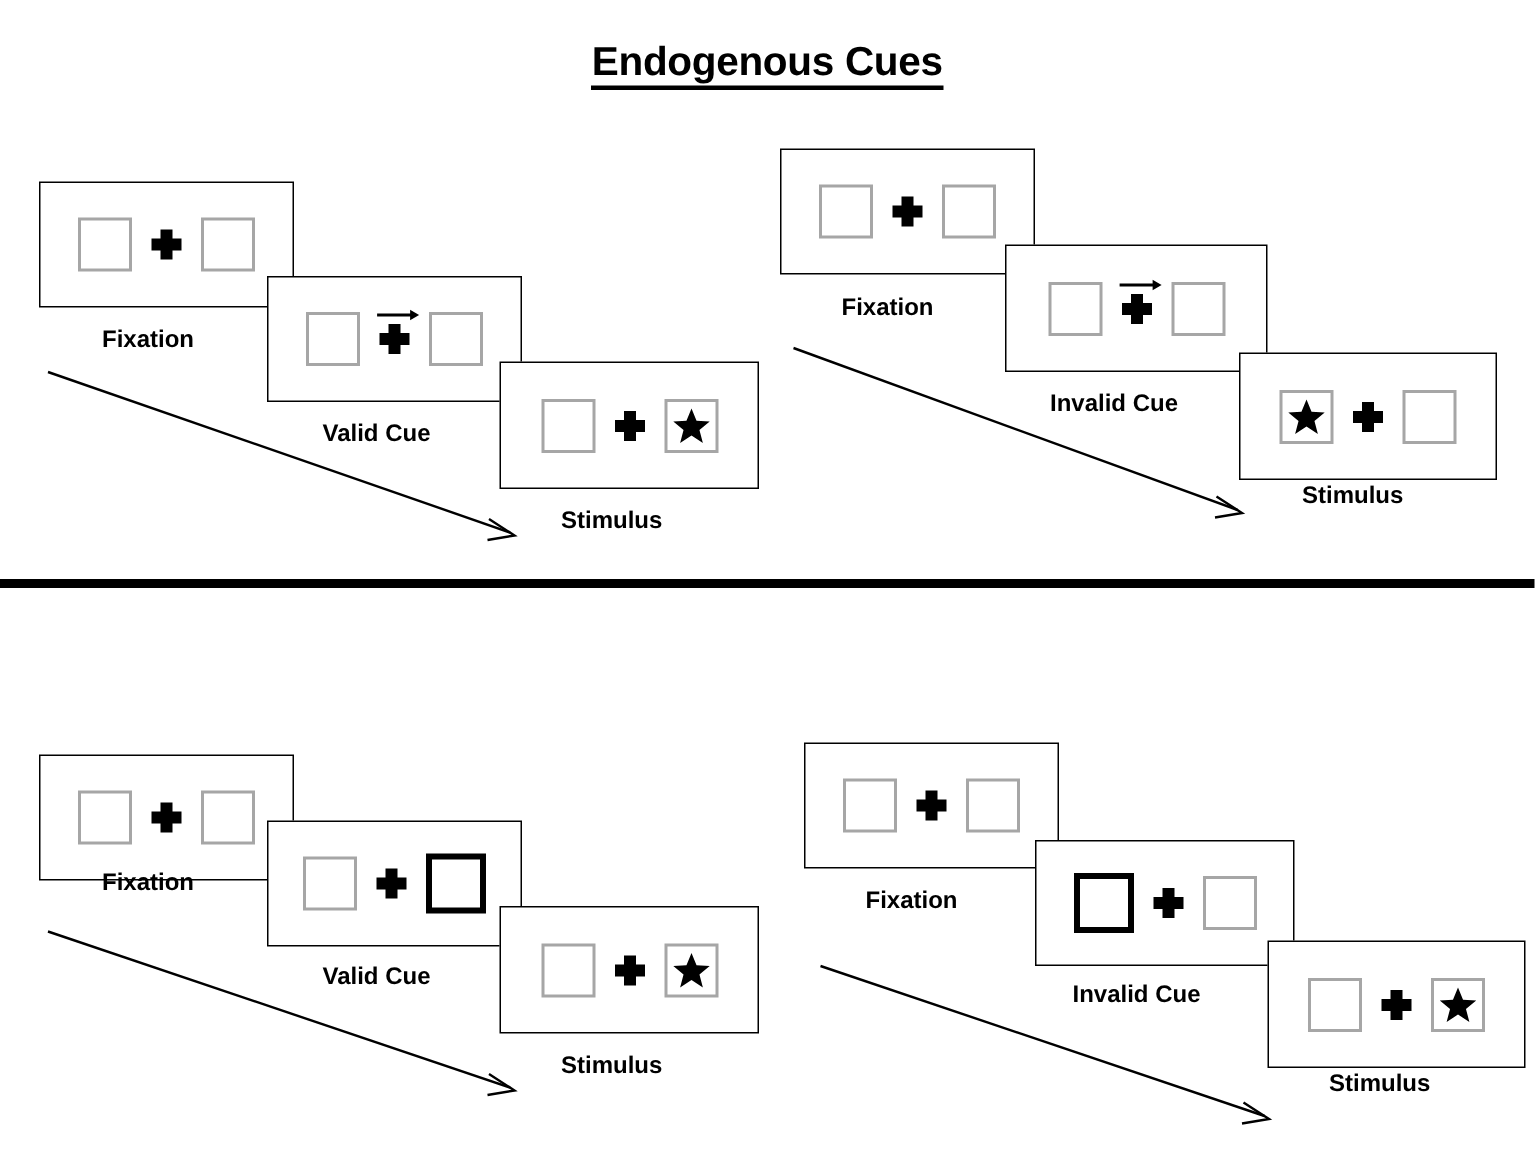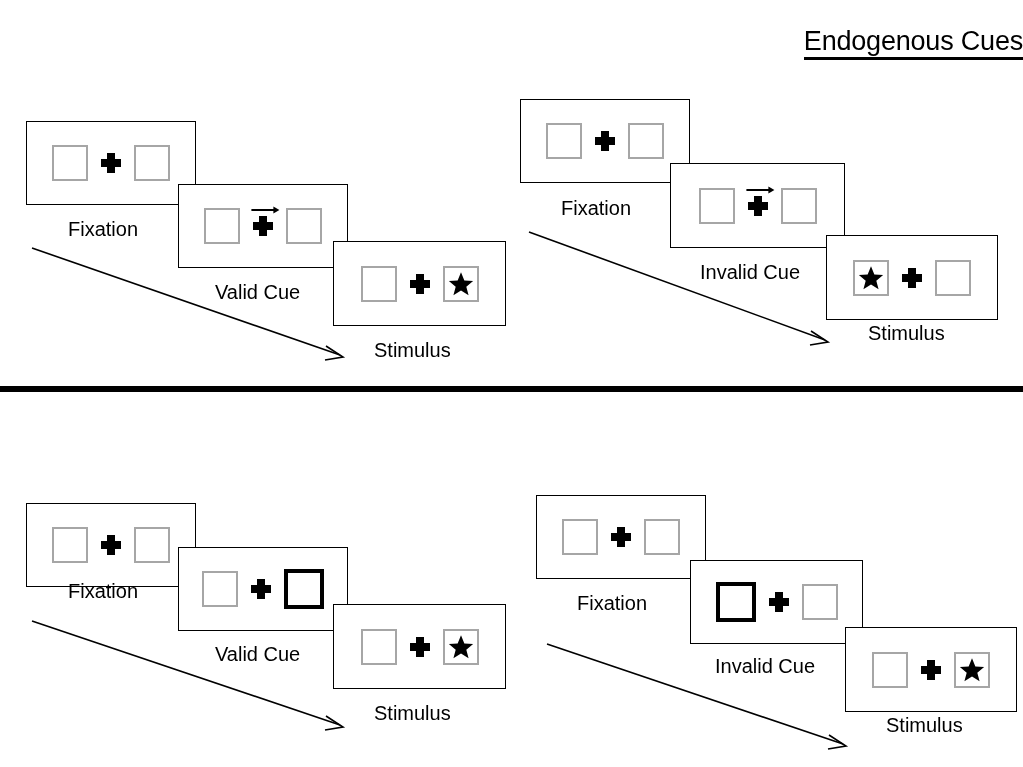--- a/index.html
+++ b/index.html
@@ -18,23 +18,23 @@
     width: 1023px;
     height: 767px;
     background: #ffffff;
   }
 
   
   .section-title {
     position: absolute;
     width: 100%;
     left: 0;
-    text-align: right;
+    text-align: center;
     font-size: 27px;
-    font-weight: normal;
+    font-weight: bold;
     color: #000000;
     letter-spacing: -0.2px;
   }
   .section-title span {
     border-bottom: 3px solid #000000;
     padding-bottom: 1px;
   }
 
   
   .divider {
@@ -117,22 +117,22 @@
     left: 50%;
     transform: translateX(-42%);
     width: 30px;
     height: 10px;
   }
   .cue-arrow svg { display: block; }
 
   
   .caption {
     position: absolute;
-    font-size: 20px;
-    font-weight: normal;
+    font-size: 16px;
+    font-weight: bold;
     color: #000000;
     white-space: nowrap;
   }
 
   
   .flow-arrow {
     position: absolute;
     pointer-events: none;
   }
   .flow-arrow svg { display: block; overflow: visible; }

